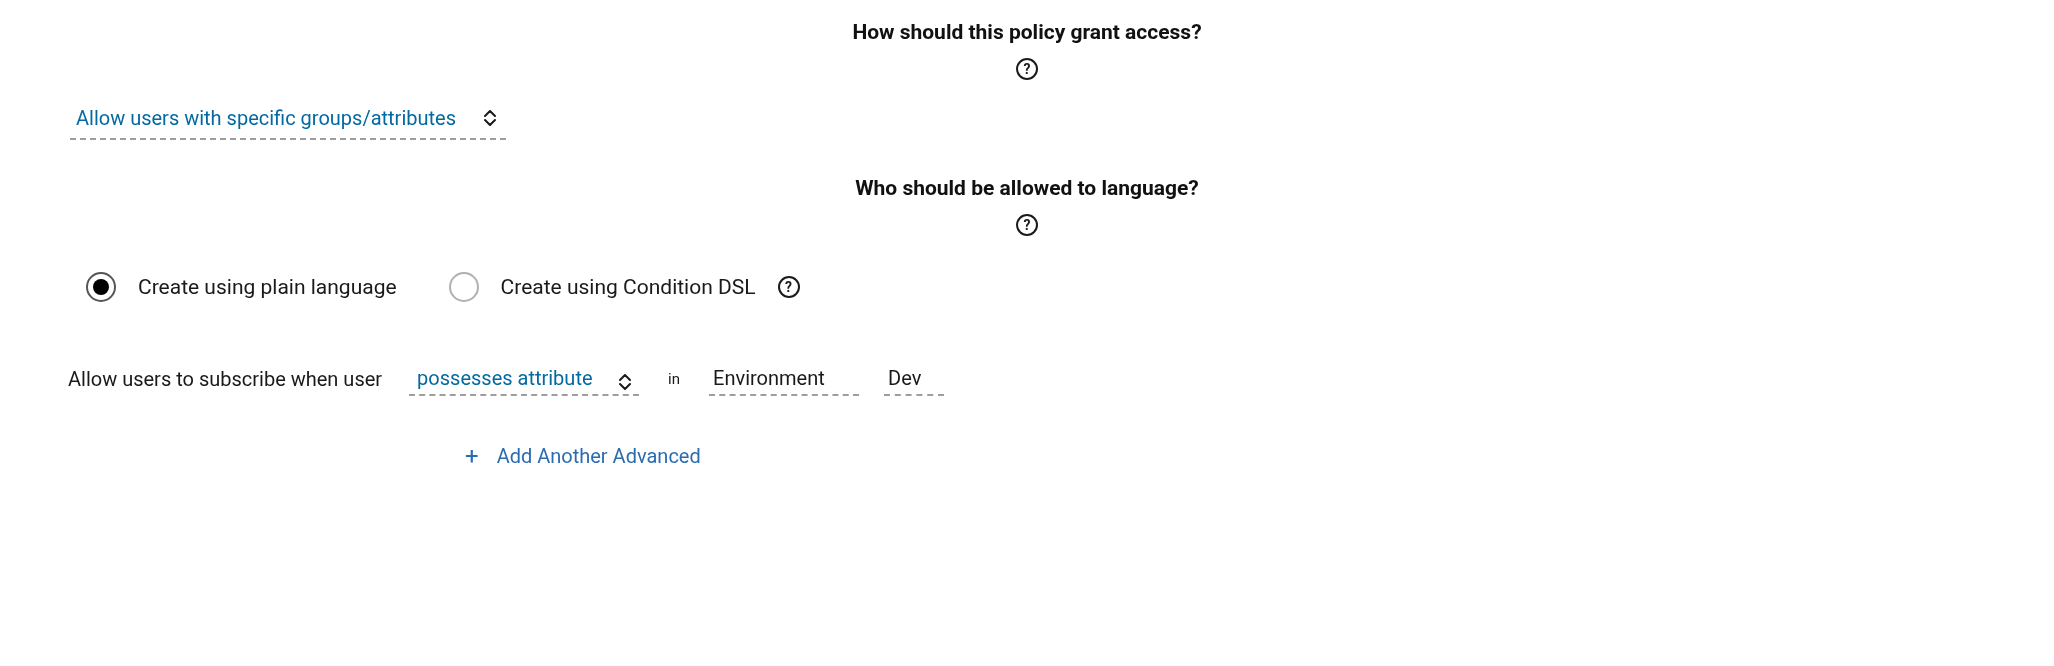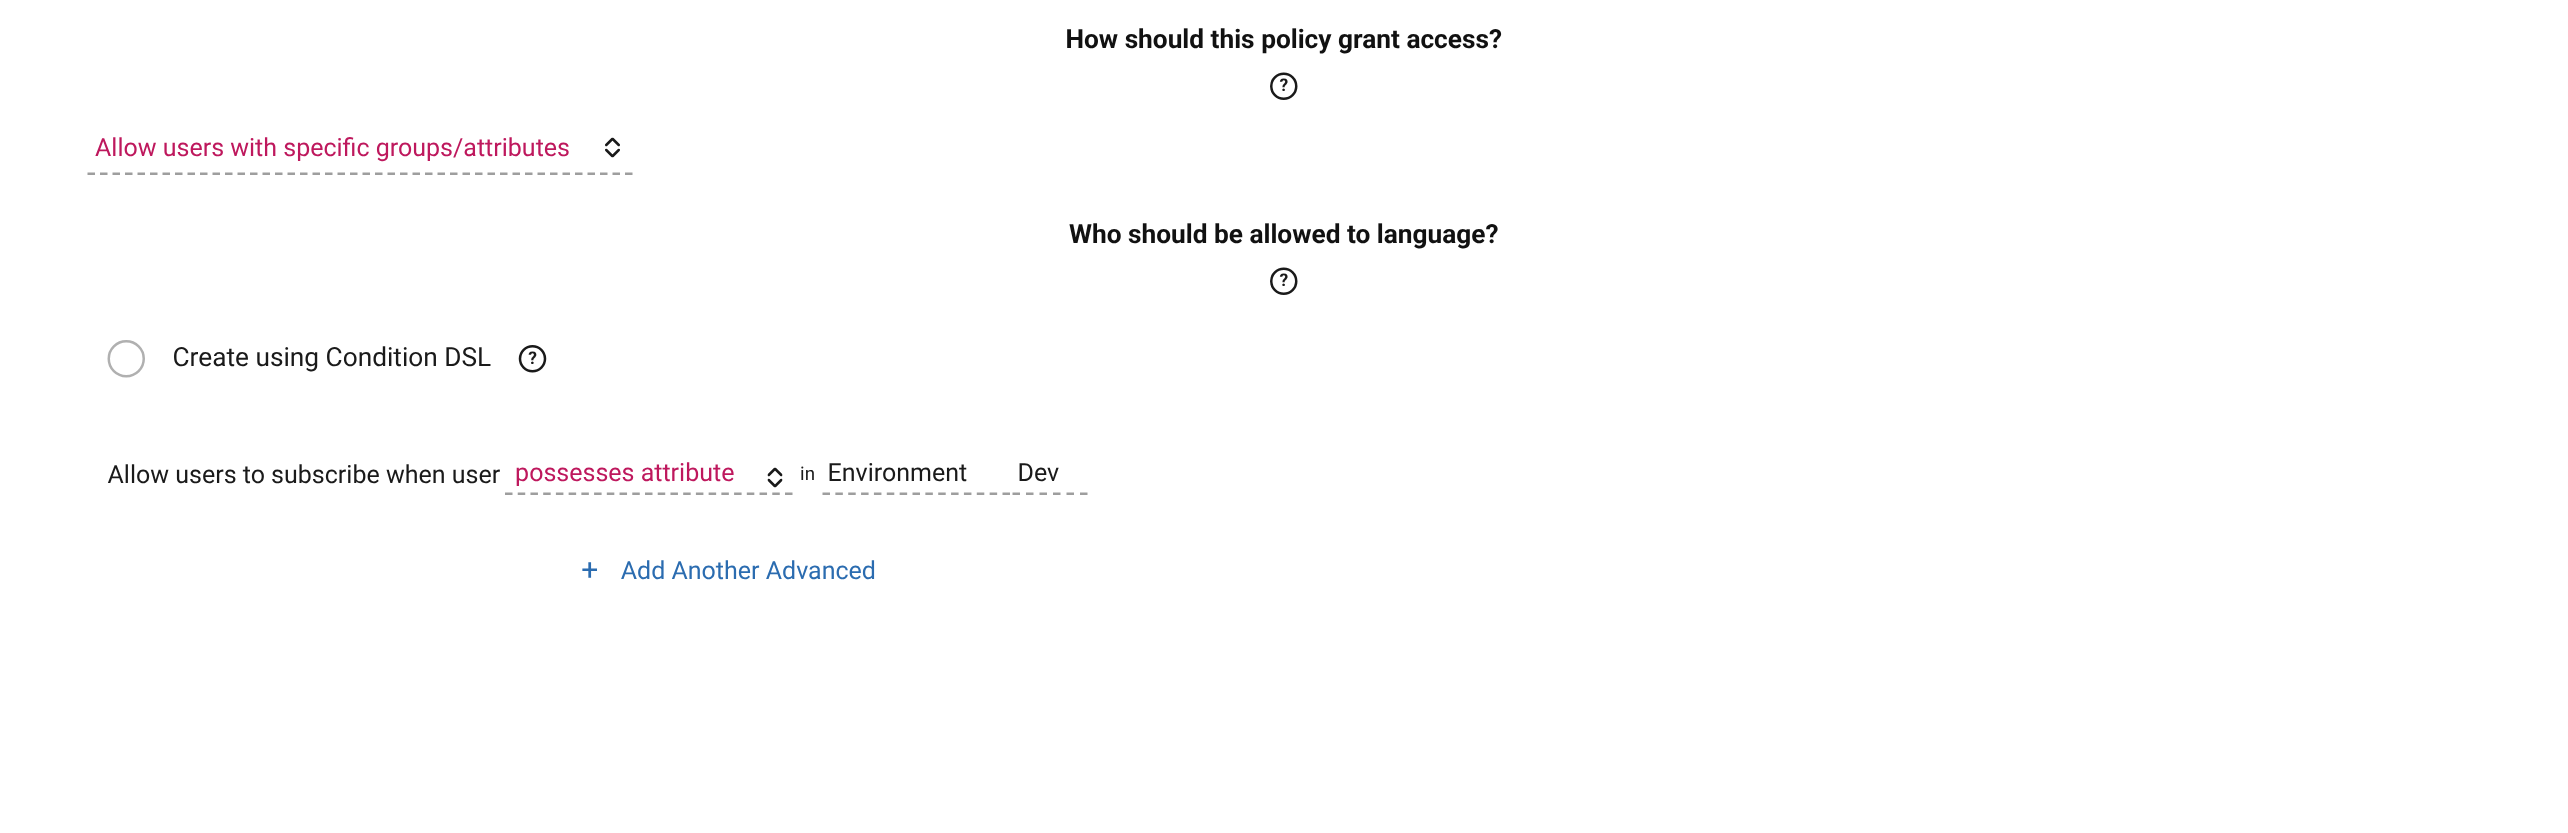--- a/index.html
+++ b/index.html
@@ -42,21 +42,21 @@
       align-items: center;
       gap: 28px;
       padding: 6px 10px 6px 6px;
       border-bottom: 2px dashed #9e9e9e;
       margin-left: 30px;
       margin-bottom: 36px;
       min-height: 42px;
     }
     .select-text {
       font-size: 20px;
-      color: #be185d;
+      color: #0369a1;
     }
     .chevrons {
       display: flex;
       flex-direction: column;
       gap: 0;
       line-height: 0;
     }
     .chevrons svg {
       width: 12px;
       height: 8px;
@@ -94,22 +94,22 @@
       border-radius: 50%;
       background: #000;
     }
     .radio-label {
       font-size: 21px;
       color: #1a1a1a;
     }
     .condition-row {
       display: flex;
       align-items: center;
-      gap: 2px;
-      margin-left: 46px;
+      gap: 25px;
+      margin-left: 28px;
       font-size: 20px;
     }
     .condition-prefix {
       padding-right: 2px;
     }
     .inline-select {
       display: inline-flex;
       align-items: flex-end;
       gap: 22px;
       padding: 4px 8px 4px 8px;
@@ -177,20 +177,26 @@
   </span>
 </div>
 
 
 <div class="section-heading">
   <span>Who should be allowed to language?</span>
   <span class="help-icon">?</span>
 </div>
 
 <div class="radio-row">
+  <div class="radio-option">
+    <span class="radio-circle selected">
+      <span class="radio-dot"></span>
+    </span>
+    <span class="radio-label">Create using plain language</span>
+  </div>
   <div class="radio-option">
     <span class="radio-circle"></span>
     <span class="radio-label">Create using Condition DSL</span>
     <span class="help-icon">?</span>
   </div>
 </div>
 
 <div class="condition-row">
   <span class="condition-prefix">Allow users to subscribe when user</span>
 

